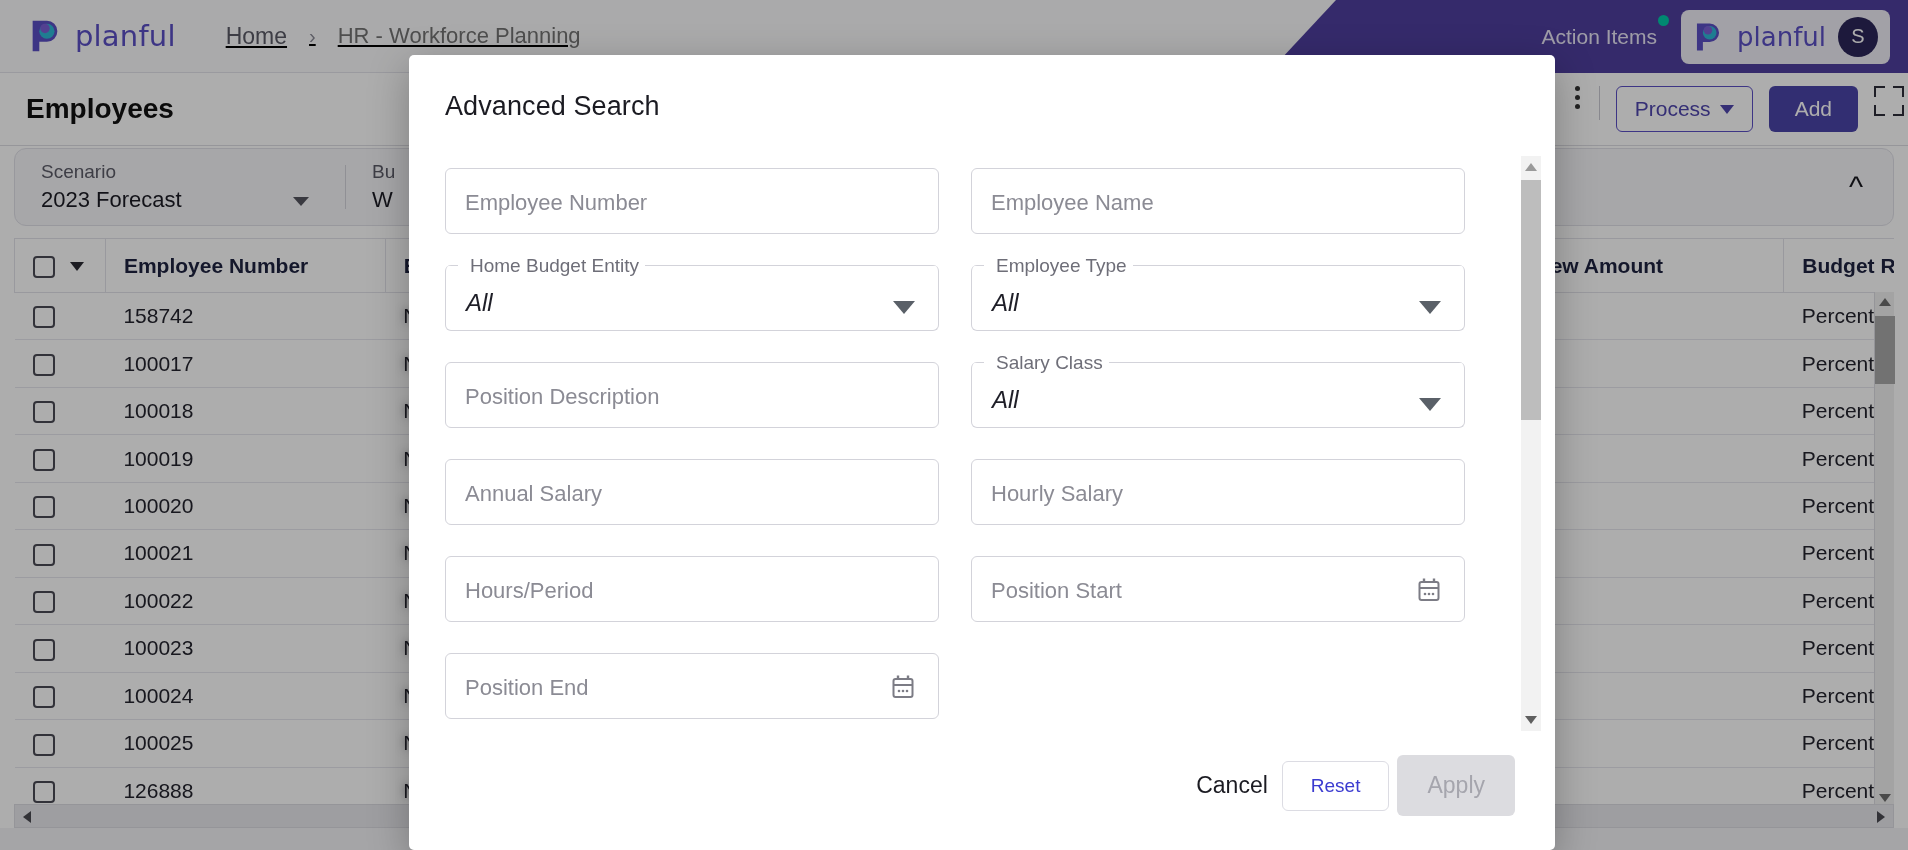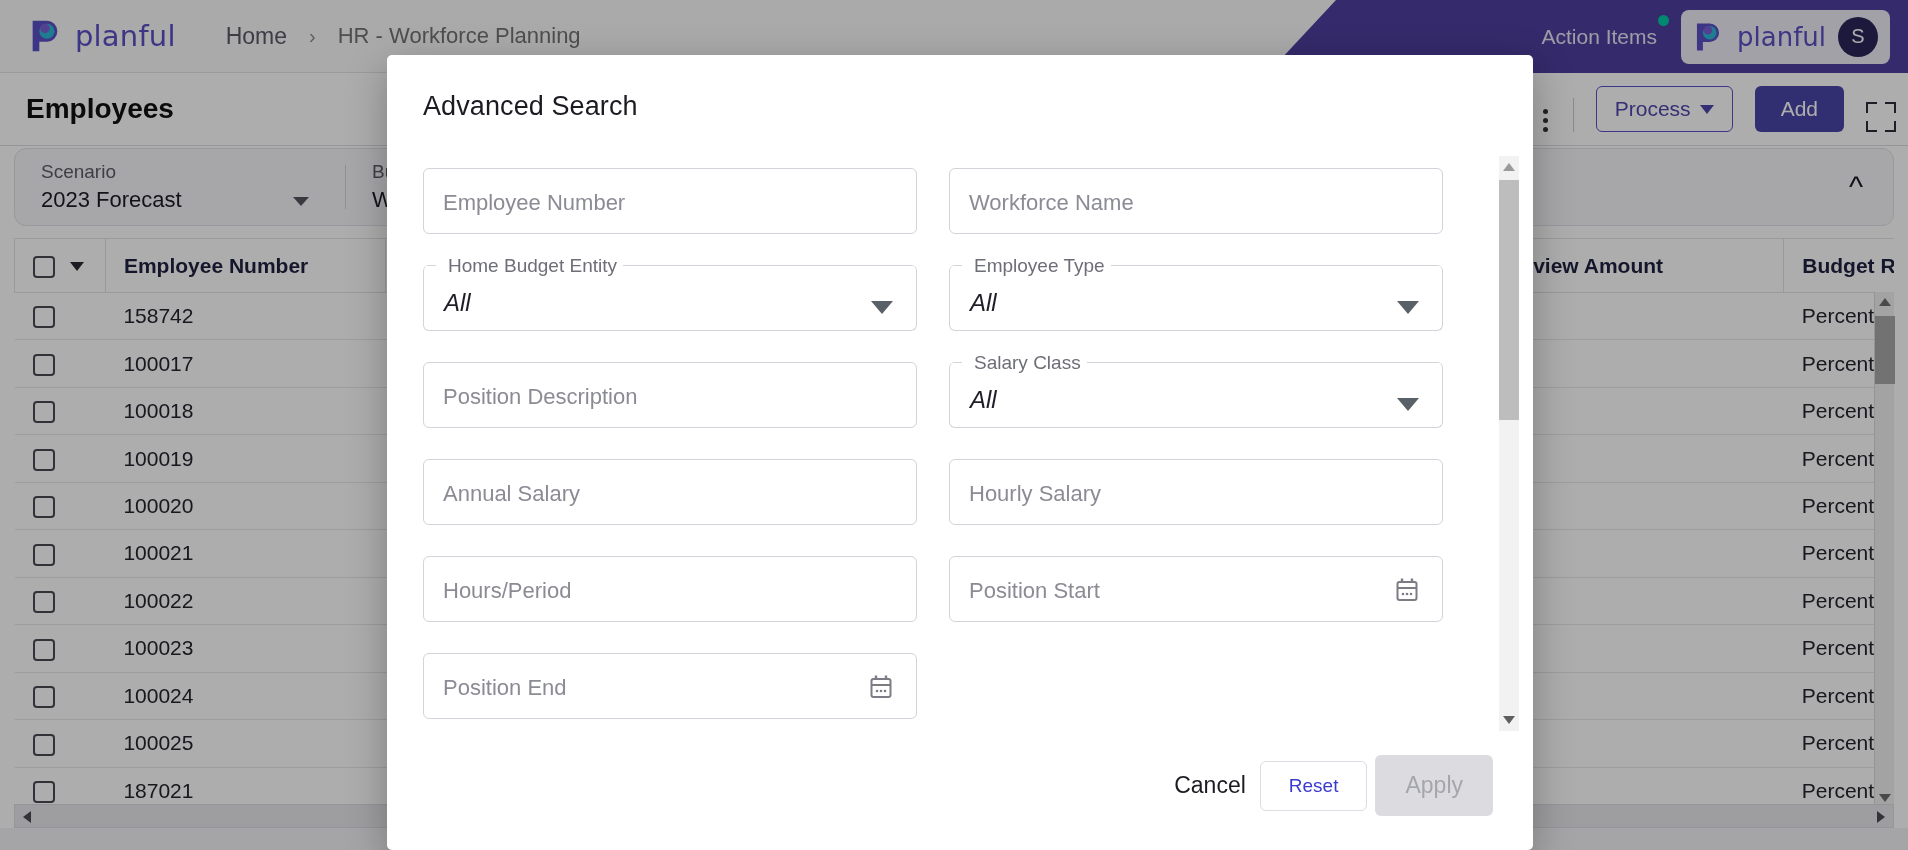--- a/index.html
+++ b/index.html
@@ -27,21 +27,21 @@
     background: #fbfbfc;
     display: flex; align-items: center;
     border-bottom: 1px solid #e3e3ea;
   }
   .brand { display: flex; align-items: center; gap: 11px; padding-left: 26px; }
   .brand-mark { width: 38px; height: 38px; }
   .brand-word {
     font-size: 29px; color: #5b4fc4; letter-spacing: .2px;
     font-family: "DejaVu Sans", sans-serif;
   }
-  .crumbs { display: flex; align-items: center; gap: 22px; margin-left: 50px; }
+  .crumbs { display: flex; align-items: center; gap: 22px; margin-left: 50px; text-decoration: underline; }
   .crumb-home { font-size: 23px; color: #5a5a66; }
   .crumb-sep { font-size: 20px; color: #8a8a96; }
   .crumb-cur { font-size: 22px; color: #737373; }
 
   .nav-right-purple {
     position: absolute; top: 0; right: 0; height: 73px; width: 640px;
     background: #4f3f9e;
     border-bottom-left-radius: 0;
     clip-path: polygon(68px 0, 100% 0, 100% 100%, 0 100%);
   }
@@ -69,21 +69,21 @@
   }
 
   
   .pagebar {
     position: absolute; top: 73px; left: 0; width: 1908px; height: 73px;
     background: #ffffff; border-bottom: 1px solid #dddde4;
     display: flex; align-items: center;
   }
   .page-title { font-size: 28px; font-weight: bold; color: #111; padding-left: 26px; }
   .pagebar-right {
-    margin-left: auto; display: flex; align-items: flex-end; gap: 22px; padding-right: 12px;
+    margin-left: auto; display: flex; align-items: flex-start; gap: 16px; padding-right: 4px;
   }
   .kebab { width: 10px; display: flex; flex-direction: column; gap: 4px; align-items: center; }
   .kebab i { width: 5px; height: 5px; border-radius: 50%; background: #333; display: block; }
   .vdiv { width: 1px; height: 34px; background: #c9c9d2; }
   .btn-outline {
     border: 1px solid #5b4fc4; color: #4f46ad; background: #fff;
     border-radius: 6px; font-size: 21px; padding: 10px 18px;
     display: flex; align-items: center; gap: 9px;
   }
   .caret-down {
@@ -170,21 +170,21 @@
   }
   .hs-arw { position:absolute; top: 6px; width: 0; height: 0;
      border-top: 6px solid transparent; border-bottom: 6px solid transparent; }
   .hs-left { left: 8px; border-right: 8px solid #4a4a52; }
   .hs-right { right: 8px; border-left: 8px solid #4a4a52; }
   .footer-strip { position:absolute; bottom:0; left:0; width:1908px; height:22px; background:#f3f3f6; }
 
   
   .modal {
     position: absolute; z-index: 100;
-    left: 387px; top: 55px; width: 1146px; height: 795px;
+    left: 409px; top: 55px; width: 1146px; height: 795px;
     background: #ffffff; border-radius: 5px;
     box-shadow: 0 12px 40px rgba(0,0,0,.28);
     display: flex; flex-direction: column;
   }
   .modal-title {
     font-size: 27px; color: #1b1b22; padding: 36px 0 0 36px; letter-spacing: .1px;
   }
   .modal-body {
     position: relative; margin: 34px 0 0 0;
     height: 575px; overflow: hidden;
@@ -431,21 +431,21 @@
             <td><span class="chk"></span></td>
             <td class="lnk">100025</td>
             <td class="blurtxt">Name</td>
             <td class="blurtxt">&nbsp;</td>
             <td class="blurtxt">&nbsp;</td>
             <td></td>
             <td class="rcell">Percent</td>
           </tr>
           <tr>
             <td><span class="chk"></span></td>
-            <td class="lnk">187021</td>
+            <td class="lnk">126888</td>
             <td class="blurtxt">Name</td>
             <td class="blurtxt">&nbsp;</td>
             <td class="blurtxt">&nbsp;</td>
             <td></td>
             <td class="rcell">Percent</td>
           </tr>
         </tbody>
     </table>
   </div>
 
@@ -468,21 +468,21 @@
   <div class="modal-title">Advanced Search</div>
 
   <div class="modal-body">
     <div class="fields">
         <div class="fld">
           <span class="box"></span>
           <span class="ph">Employee Number</span>
         </div>
         <div class="fld">
           <span class="box"></span>
-          <span class="ph">Workforce Name</span>
+          <span class="ph">Employee Name</span>
         </div>
         <div class="fld notched" style="--notch: 181.6px;">
           <span class="box"></span>
           <span class="flabel">Home Budget Entity</span>
           <span class="value">All</span>
           <span class="dd-caret"></span>
         </div>
         <div class="fld notched" style="--notch: 135.6px;">
           <span class="box"></span>
           <span class="flabel">Employee Type</span>

